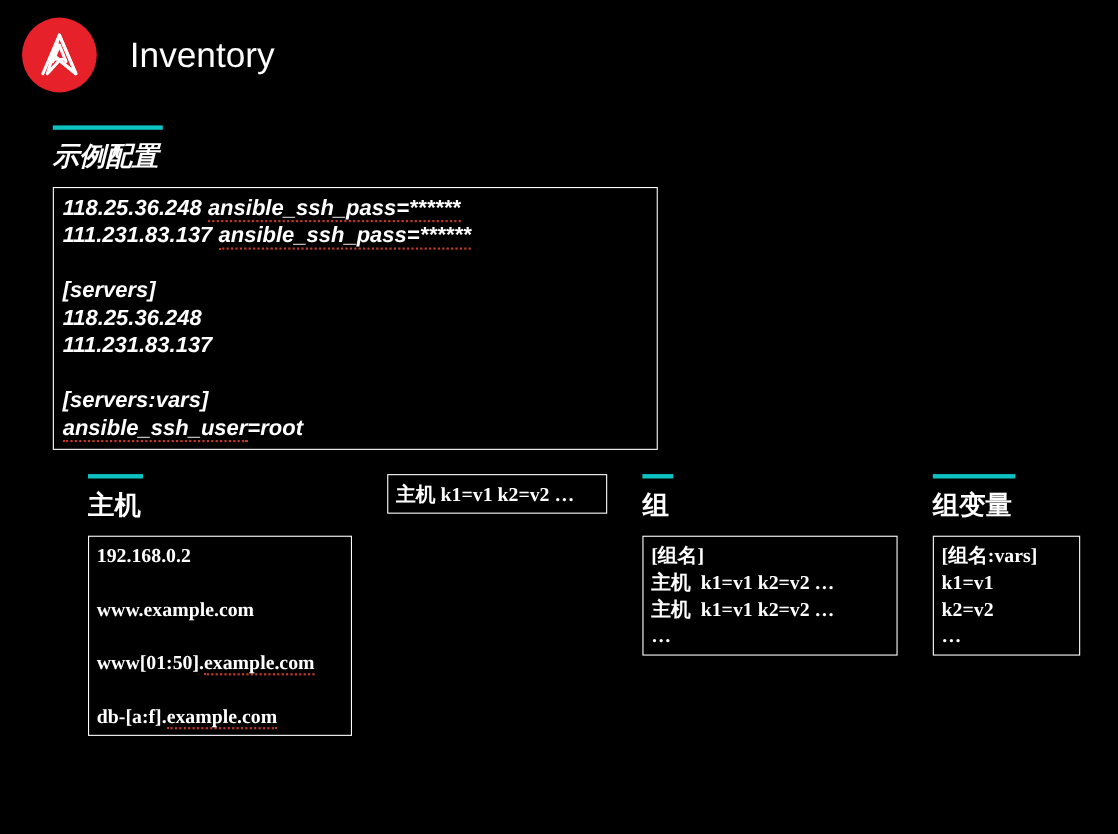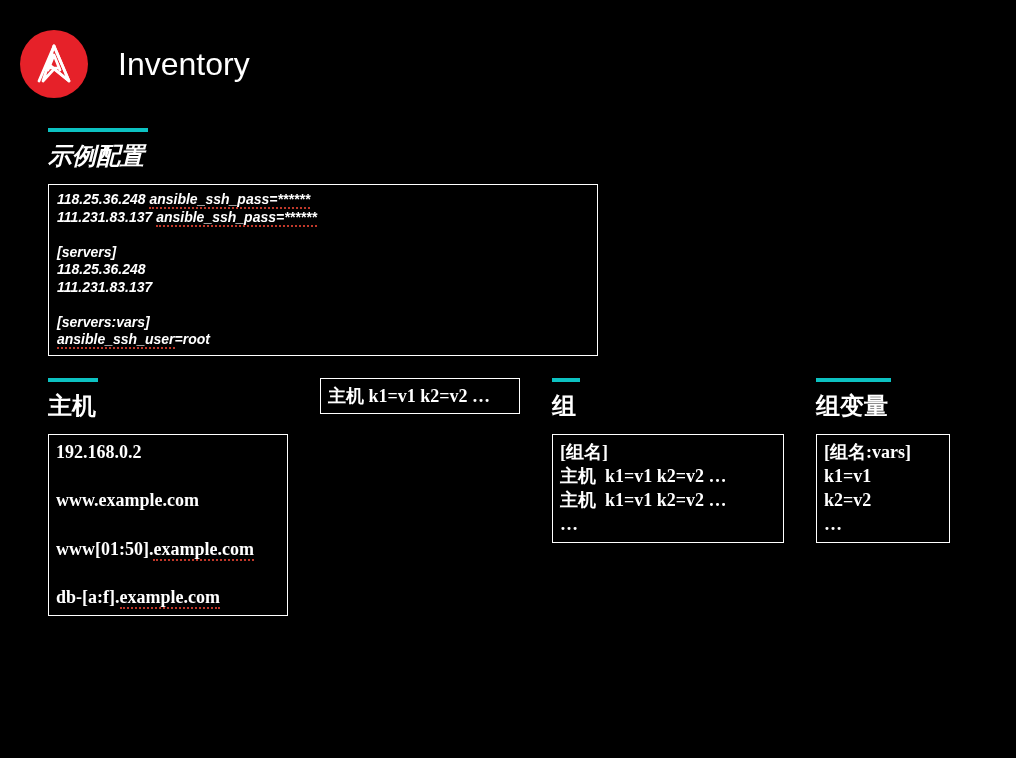--- a/index.html
+++ b/index.html
@@ -12,21 +12,21 @@
       color: #fff;
       font-family: -apple-system, BlinkMacSystemFont, "Segoe UI", "Helvetica Neue", sans-serif;
       width: 1016px;
       height: 758px;
       overflow: hidden;
       position: relative;
     }
     .header {
       display: flex;
       align-items: center;
-      padding: 30px 20px 0 20px;
+      padding: 16px 20px 0 20px;
       gap: 30px;
     }
     .logo {
       width: 68px;
       height: 68px;
       background: #e62129;
       border-radius: 50%;
       display: flex;
       align-items: center;
       justify-content: center;
@@ -64,36 +64,36 @@
     .main-example {
       margin-left: 48px;
       margin-top: 30px;
       width: 550px;
       font-style: italic;
     }
     .code-box {
       border: 1px solid #fff;
       padding: 6px 8px;
       font-weight: 700;
-      font-size: 14px;
+      font-size: 20px;
       line-height: 1.25;
       white-space: pre;
       font-family: -apple-system, BlinkMacSystemFont, "Segoe UI", "Helvetica Neue", sans-serif;
     }
     .columns {
       display: flex;
       margin-top: 22px;
       margin-left: 48px;
       gap: 32px;
     }
     .col {
       display: flex;
       flex-direction: column;
     }
-    .col1 { width: 240px; }
+    .col1 { width: 240px; margin-left: 32px; }
     .col2 { width: 200px; }
     .col3 { width: 232px; }
     .col4 { width: 134px; }
     .code-box-small {
       border: 1px solid #fff;
       padding: 5px 7px;
       font-weight: 700;
       font-size: 18px;
       line-height: 1.35;
       white-space: pre;

